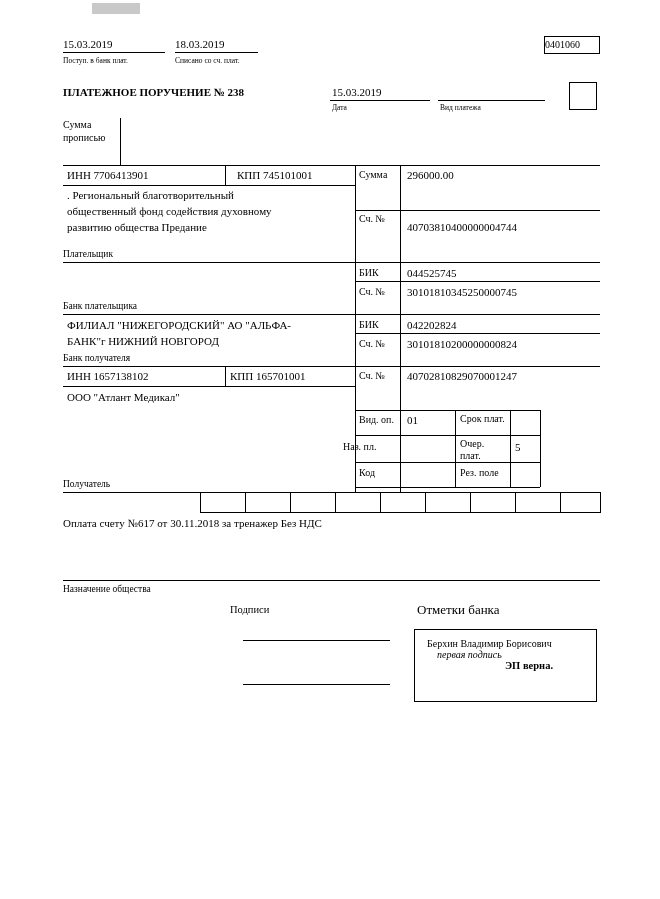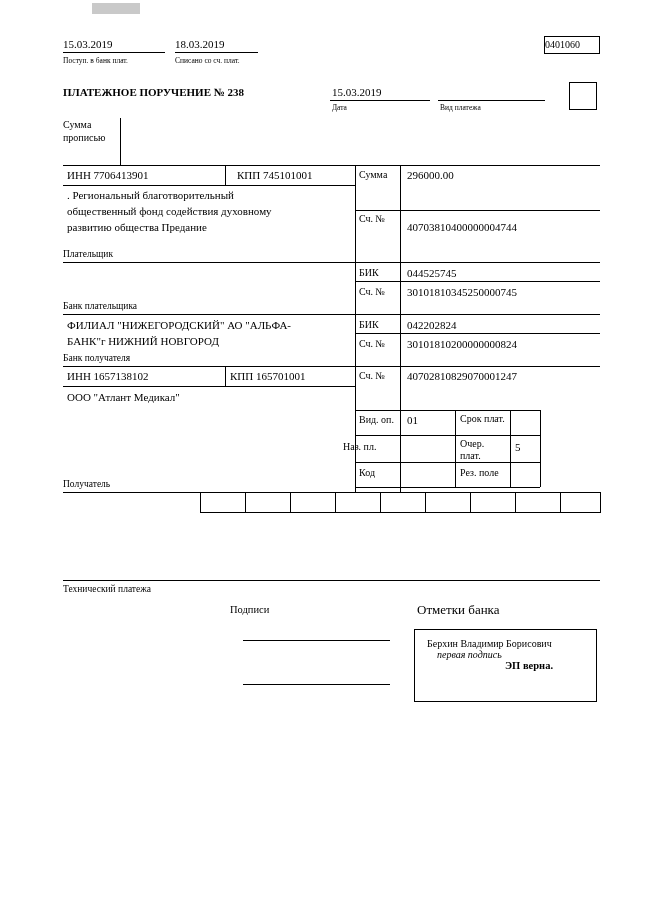--- a/index.html
+++ b/index.html
@@ -132,22 +132,23 @@
   <div class="vl" style="left:290px;top:492px;height:20px;"></div>
   <div class="vl" style="left:335px;top:492px;height:20px;"></div>
   <div class="vl" style="left:380px;top:492px;height:20px;"></div>
   <div class="vl" style="left:425px;top:492px;height:20px;"></div>
   <div class="vl" style="left:470px;top:492px;height:20px;"></div>
   <div class="vl" style="left:515px;top:492px;height:20px;"></div>
   <div class="vl" style="left:560px;top:492px;height:20px;"></div>
   <div class="vl" style="left:600px;top:492px;height:20px;"></div>
   <div class="hl" style="left:200px;top:512px;width:401px;"></div>
 
+  <div class="txt" style="left:63px;top:516px;">Оплата счету №617 от 30.11.2018 за тренажер Без НДС</div>
   <div class="hl" style="left:63px;top:580px;width:537px;"></div>
-  <div class="txt t95" style="left:63px;top:584px;">Технический платежа</div>
+  <div class="txt t95" style="left:63px;top:584px;">Назначение общества</div>
 
   <div class="txt center" style="left:230px;top:603px;width:120px;font-size:10.5px;">Подписи</div>
   <div class="txt center" style="left:417px;top:603px;width:160px;font-size:13px;">Отметки банка</div>
 
   <div class="hl" style="left:243px;top:640px;width:147px;"></div>
   <div class="hl" style="left:243px;top:684px;width:147px;"></div>
 
 
   <div class="ep-box">
     <div class="ep-name">Берхин Владимир Борисович</div>

